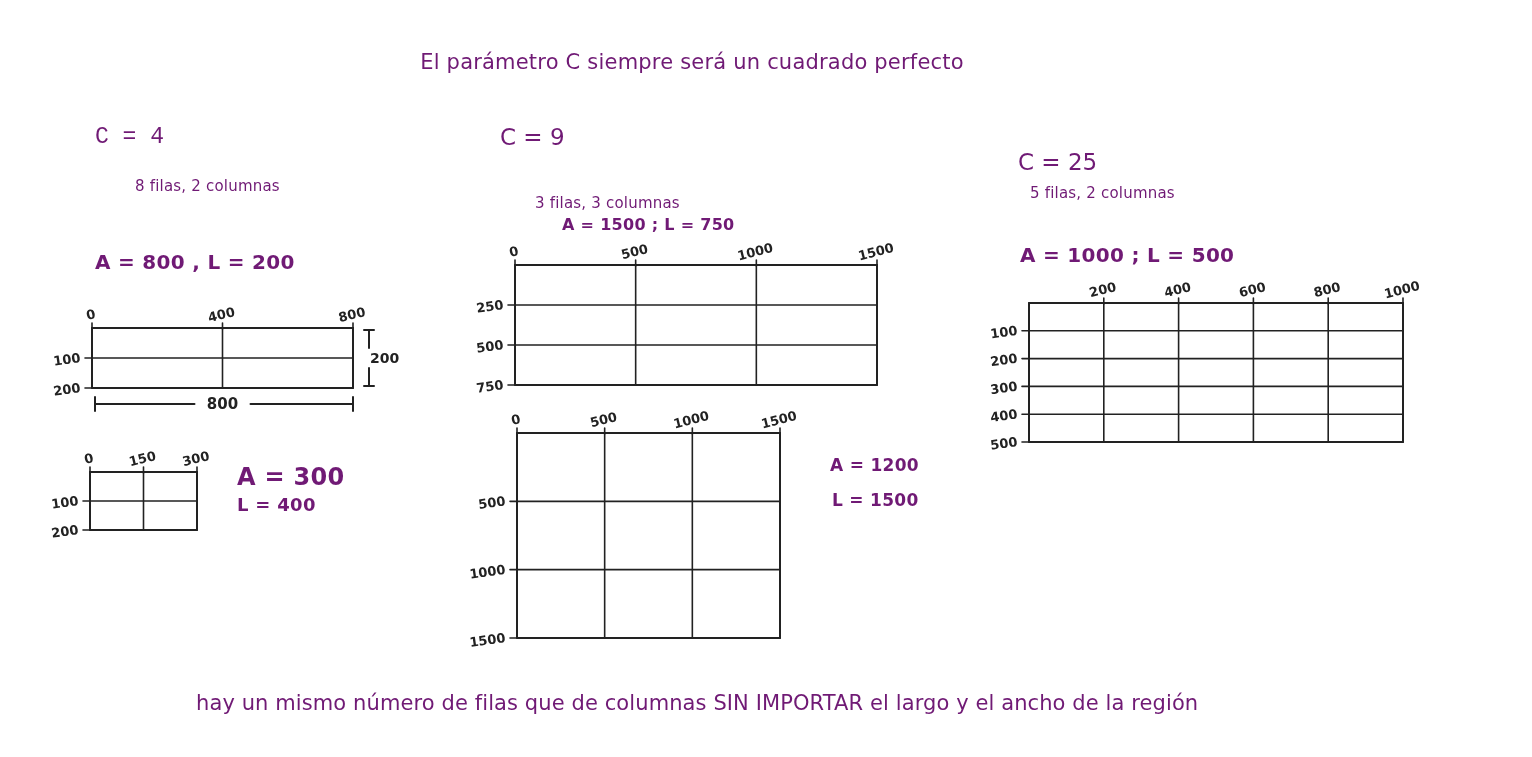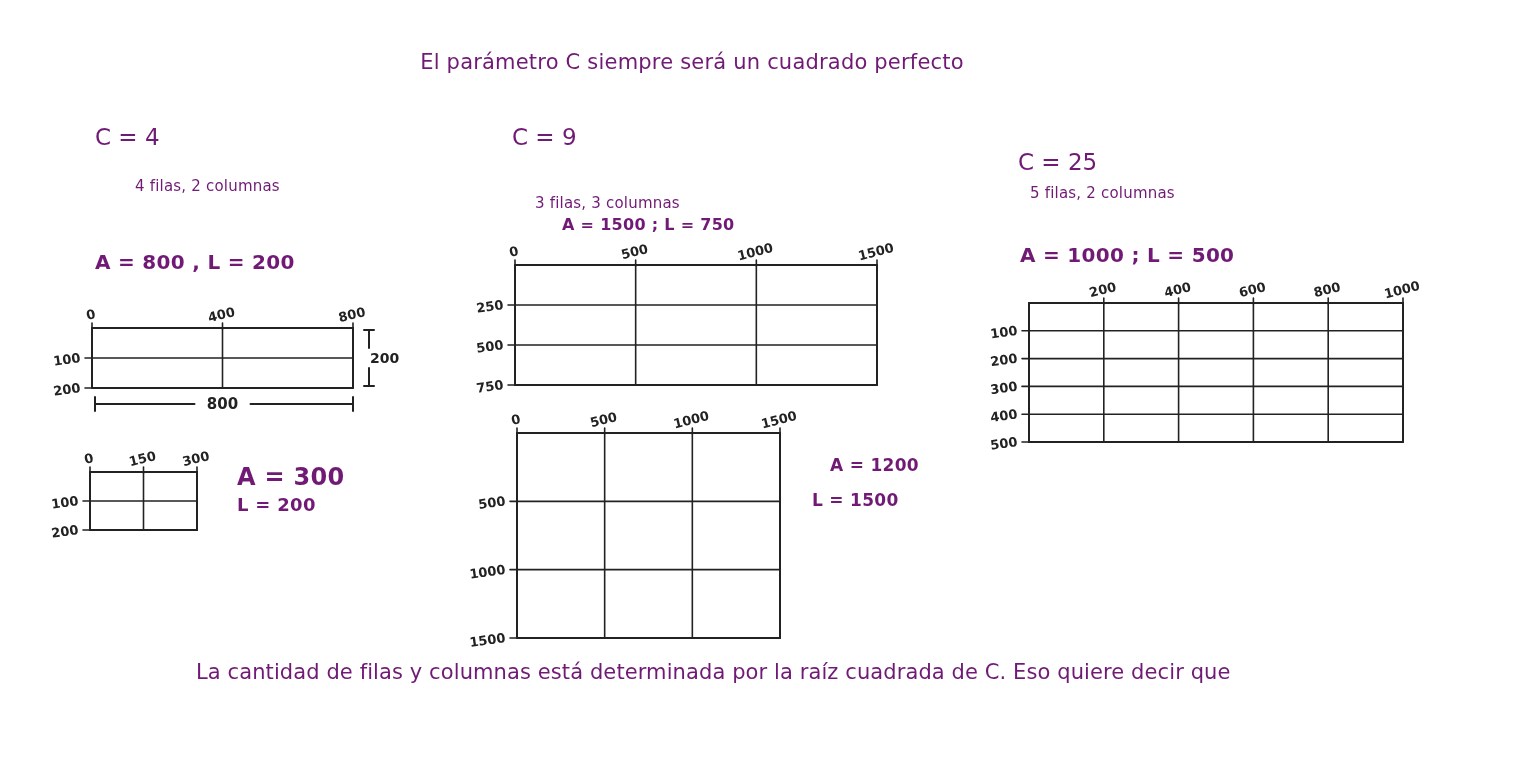--- a/index.html
+++ b/index.html
@@ -22,22 +22,22 @@
   svg.grid { position: absolute; overflow: visible; }
   svg.grid text { font-family: "DejaVu Sans", sans-serif; }
 </style>
 </head>
 <body>
 
 <div class="canvas">
 
   <div class="txt title">El parámetro C siempre será un cuadrado perfecto</div>
 
-  <div class="txt c-label" style="left:95px; top:110px;">C = 4</div>
-  <div class="txt dims-label" style="left:135px; top:163px;">4 filas, 2 columnas</div>
+  <div class="txt c-label" style="left:95px; top:110px;font-family:Liberation Mono, monospace;">C = 4</div>
+  <div class="txt dims-label" style="left:135px; top:163px;">8 filas, 2 columnas</div>
   <div class="txt al-label" style="left:95px; top:236px; font-size:20px;">A = 800 ,   L = 200</div>
 
   <svg class="grid" width="352" height="122" style="left:52px; top:287px;">
       <g stroke="#222222" fill="none" stroke-linecap="round">
         <line x1="40" y1="26" x2="301" y2="26" stroke-width="2"></line>
         <line x1="40" y1="56" x2="301" y2="56" stroke-width="1.6"></line>
         <line x1="40" y1="86" x2="301" y2="86" stroke-width="2"></line>
         <line x1="40" y1="26" x2="40" y2="86" stroke-width="2"></line>
         <line x1="170.5" y1="26" x2="170.5" y2="86" stroke-width="1.6"></line>
         <line x1="301" y1="26" x2="301" y2="86" stroke-width="2"></line>
@@ -79,23 +79,23 @@
         <line x1="28" y1="84" x2="34" y2="84" stroke-width="1.6"></line>
       </g>
       <text x="35" y="17" text-anchor="middle" font-size="13" font-weight="600" fill="#222222" transform="rotate(-14 35 17)">0</text>
       <text x="88.5" y="17" text-anchor="middle" font-size="13" font-weight="600" fill="#222222" transform="rotate(-14 88.5 17)">150</text>
       <text x="142" y="17" text-anchor="middle" font-size="13" font-weight="600" fill="#222222" transform="rotate(-14 142 17)">300</text>
       <text x="24" y="59" text-anchor="end" font-size="13" font-weight="600" fill="#222222" transform="rotate(-8 24 59)">100</text>
       <text x="24" y="88" text-anchor="end" font-size="13" font-weight="600" fill="#222222" transform="rotate(-8 24 88)">200</text>
     </svg>
 
   <div class="txt al-label" style="left:237px; top:449px; font-size:24px;">A = 300</div>
-  <div class="txt al-label" style="left:237px; top:480px; font-size:18px;">L = 200</div>
+  <div class="txt al-label" style="left:237px; top:480px; font-size:18px;">L = 400</div>
 
-  <div class="txt c-label" style="left:512px; top:110px;">C = 9</div>
+  <div class="txt c-label" style="left:500px; top:110px;">C = 9</div>
   <div class="txt dims-label" style="left:535px; top:180px;">3 filas, 3 columnas</div>
   <div class="txt al-label" style="left:562px; top:201px; font-size:16px;">A = 1500 ;   L = 750</div>
 
   <svg class="grid" width="440" height="162" style="left:467px; top:222px;">
       <g stroke="#222222" fill="none" stroke-linecap="round">
         <line x1="48" y1="28" x2="410" y2="28" stroke-width="2"></line>
         <line x1="48" y1="68" x2="410" y2="68" stroke-width="1.6"></line>
         <line x1="48" y1="108" x2="410" y2="108" stroke-width="1.6"></line>
         <line x1="48" y1="148" x2="410" y2="148" stroke-width="2"></line>
         <line x1="48" y1="28" x2="48" y2="148" stroke-width="2"></line>
@@ -140,21 +140,21 @@
       <text x="52" y="15" text-anchor="middle" font-size="13" font-weight="600" fill="#222222" transform="rotate(-14 52 15)">0</text>
       <text x="139.66666666666669" y="15" text-anchor="middle" font-size="13" font-weight="600" fill="#222222" transform="rotate(-14 139.66666666666669 15)">500</text>
       <text x="227.33333333333334" y="15" text-anchor="middle" font-size="13" font-weight="600" fill="#222222" transform="rotate(-14 227.33333333333334 15)">1000</text>
       <text x="315" y="15" text-anchor="middle" font-size="13" font-weight="600" fill="#222222" transform="rotate(-14 315 15)">1500</text>
       <text x="41" y="96.33333333333333" text-anchor="end" font-size="13" font-weight="600" fill="#222222" transform="rotate(-8 41 96.33333333333333)">500</text>
       <text x="41" y="164.66666666666666" text-anchor="end" font-size="13" font-weight="600" fill="#222222" transform="rotate(-8 41 164.66666666666666)">1000</text>
       <text x="41" y="233" text-anchor="end" font-size="13" font-weight="600" fill="#222222" transform="rotate(-8 41 233)">1500</text>
     </svg>
 
   <div class="txt al-label" style="left:830px; top:441px; font-size:17px;">A = 1200</div>
-  <div class="txt al-label" style="left:812px; top:476px; font-size:17px;text-align:right;">L = 1500</div>
+  <div class="txt al-label" style="left:832px; top:476px; font-size:17px;text-align:right;">L = 1500</div>
 
   <div class="txt c-label" style="left:1018px; top:135px;">C = 25</div>
   <div class="txt dims-label" style="left:1030px; top:170px;">5 filas, 2 columnas</div>
   <div class="txt al-label" style="left:1020px; top:229px; font-size:20px;">A = 1000  ;   L = 500</div>
 
   <svg class="grid" width="456" height="186" style="left:987px; top:256px;">
       <g stroke="#222222" fill="none" stroke-linecap="round">
         <line x1="42" y1="32" x2="416" y2="32" stroke-width="2"></line>
         <line x1="42" y1="59.8" x2="416" y2="59.8" stroke-width="1.6"></line>
         <line x1="42" y1="87.6" x2="416" y2="87.6" stroke-width="1.6"></line>
@@ -183,15 +183,15 @@
       <text x="266.4" y="23" text-anchor="middle" font-size="13" font-weight="600" fill="#222222" transform="rotate(-14 266.4 23)">600</text>
       <text x="341.2" y="23" text-anchor="middle" font-size="13" font-weight="600" fill="#222222" transform="rotate(-14 341.2 23)">800</text>
       <text x="416" y="23" text-anchor="middle" font-size="13" font-weight="600" fill="#222222" transform="rotate(-14 416 23)">1000</text>
       <text x="31" y="63.8" text-anchor="end" font-size="13" font-weight="600" fill="#222222" transform="rotate(-8 31 63.8)">100</text>
       <text x="31" y="91.6" text-anchor="end" font-size="13" font-weight="600" fill="#222222" transform="rotate(-8 31 91.6)">200</text>
       <text x="31" y="119.4" text-anchor="end" font-size="13" font-weight="600" fill="#222222" transform="rotate(-8 31 119.4)">300</text>
       <text x="31" y="147.2" text-anchor="end" font-size="13" font-weight="600" fill="#222222" transform="rotate(-8 31 147.2)">400</text>
       <text x="31" y="175" text-anchor="end" font-size="13" font-weight="600" fill="#222222" transform="rotate(-8 31 175)">500</text>
     </svg>
 
-  <div class="txt footer-line" style="left:196px; top:646px;">La cantidad de filas y columnas está determinada por la raíz cuadrada de C. Eso quiere decir que</div>
+  <div class="txt footer-line" style="left:196px; top:677px;">hay un mismo número de filas que de columnas SIN IMPORTAR el largo y el ancho de la región</div>
 
 </div>
 
 </body></html>

